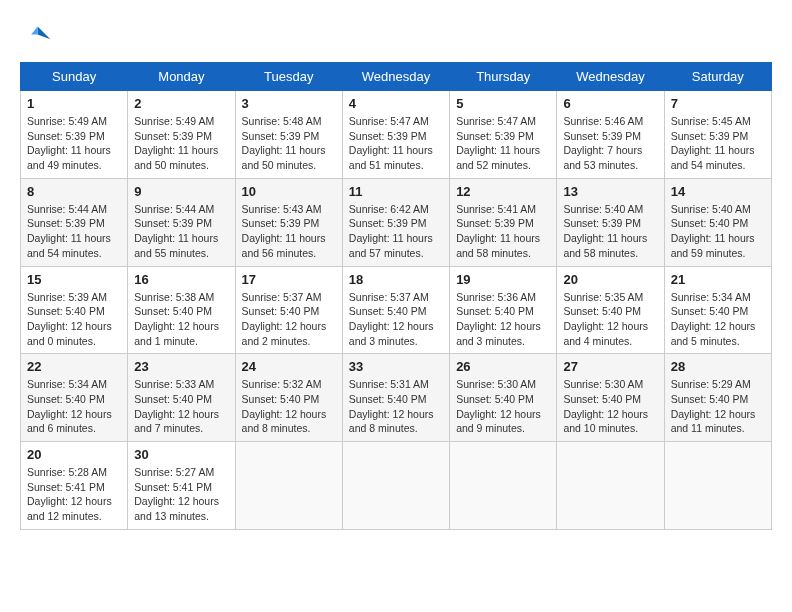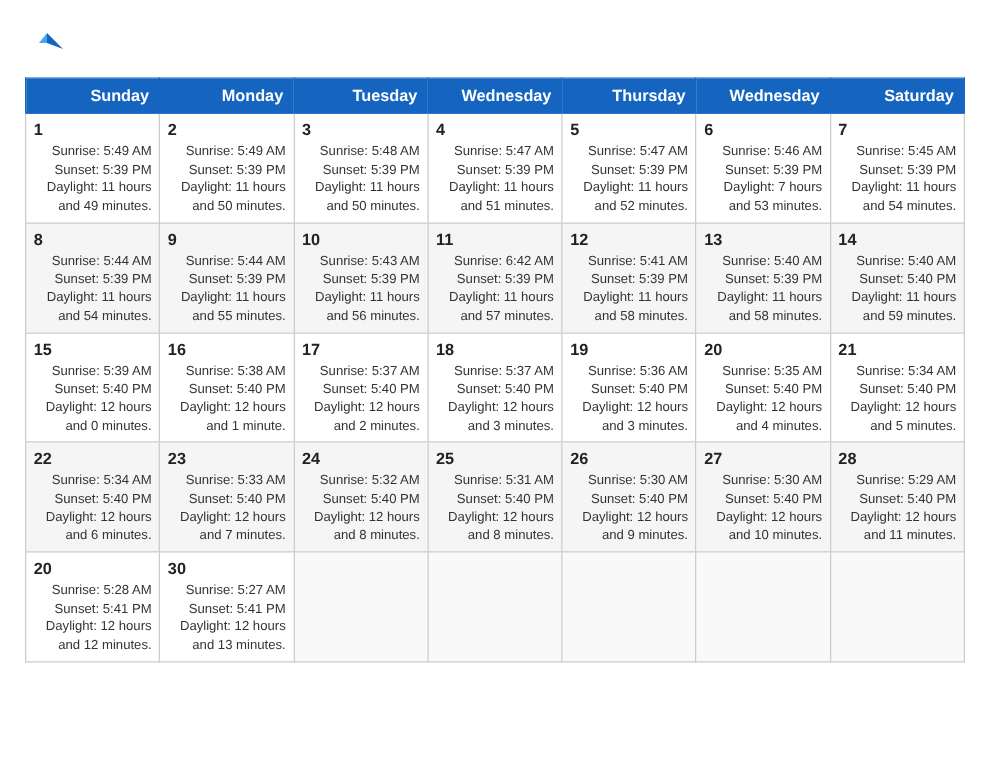--- a/index.html
+++ b/index.html
@@ -47,24 +47,24 @@
       margin-top: 2px;
     }
     .calendar {
       width: 100%;
       border-collapse: collapse;
       font-size: 11px;
     }
     .calendar th {
       background: #1565c0;
       color: #fff;
-      text-align: right;
+      text-align: center;
       padding: 6px 8px;
       font-size: 13px;
-      font-weight: bold;
+      font-weight: normal;
       border: 1px solid #1565c0;
     }
     .calendar td {
       border: 1px solid #ccc;
       vertical-align: top;
       padding: 5px 6px;
       width: calc(100% / 7);
       min-height: 80px;
     }
     .calendar tr:nth-child(even) td {
@@ -77,21 +77,20 @@
       font-size: 13px;
       font-weight: bold;
       color: #222;
       display: block;
       margin-bottom: 3px;
     }
     .day-info {
       font-size: 10.5px;
       color: #333;
       line-height: 1.4;
-      text-align: right;
     }
     .empty-cell {
       background: #f9f9f9 !important;
     }
   </style>
 </head>
 <body>
 
 <div class="header">
   <div class="logo">
@@ -316,21 +315,21 @@
       </td>
         <td>
         <span class="day-num">24</span>
         <div class="day-info">
           <span>Sunrise: 5:32 AM</span><br>
           <span>Sunset: 5:40 PM</span><br>
           <span>Daylight: 12 hours and 8 minutes.</span>
         </div>
       </td>
         <td>
-        <span class="day-num">25</span>
+        <span class="day-num">33</span>
         <div class="day-info">
           <span>Sunrise: 5:31 AM</span><br>
           <span>Sunset: 5:40 PM</span><br>
           <span>Daylight: 12 hours and 8 minutes.</span>
         </div>
       </td>
         <td>
         <span class="day-num">26</span>
         <div class="day-info">
           <span>Sunrise: 5:30 AM</span><br>

